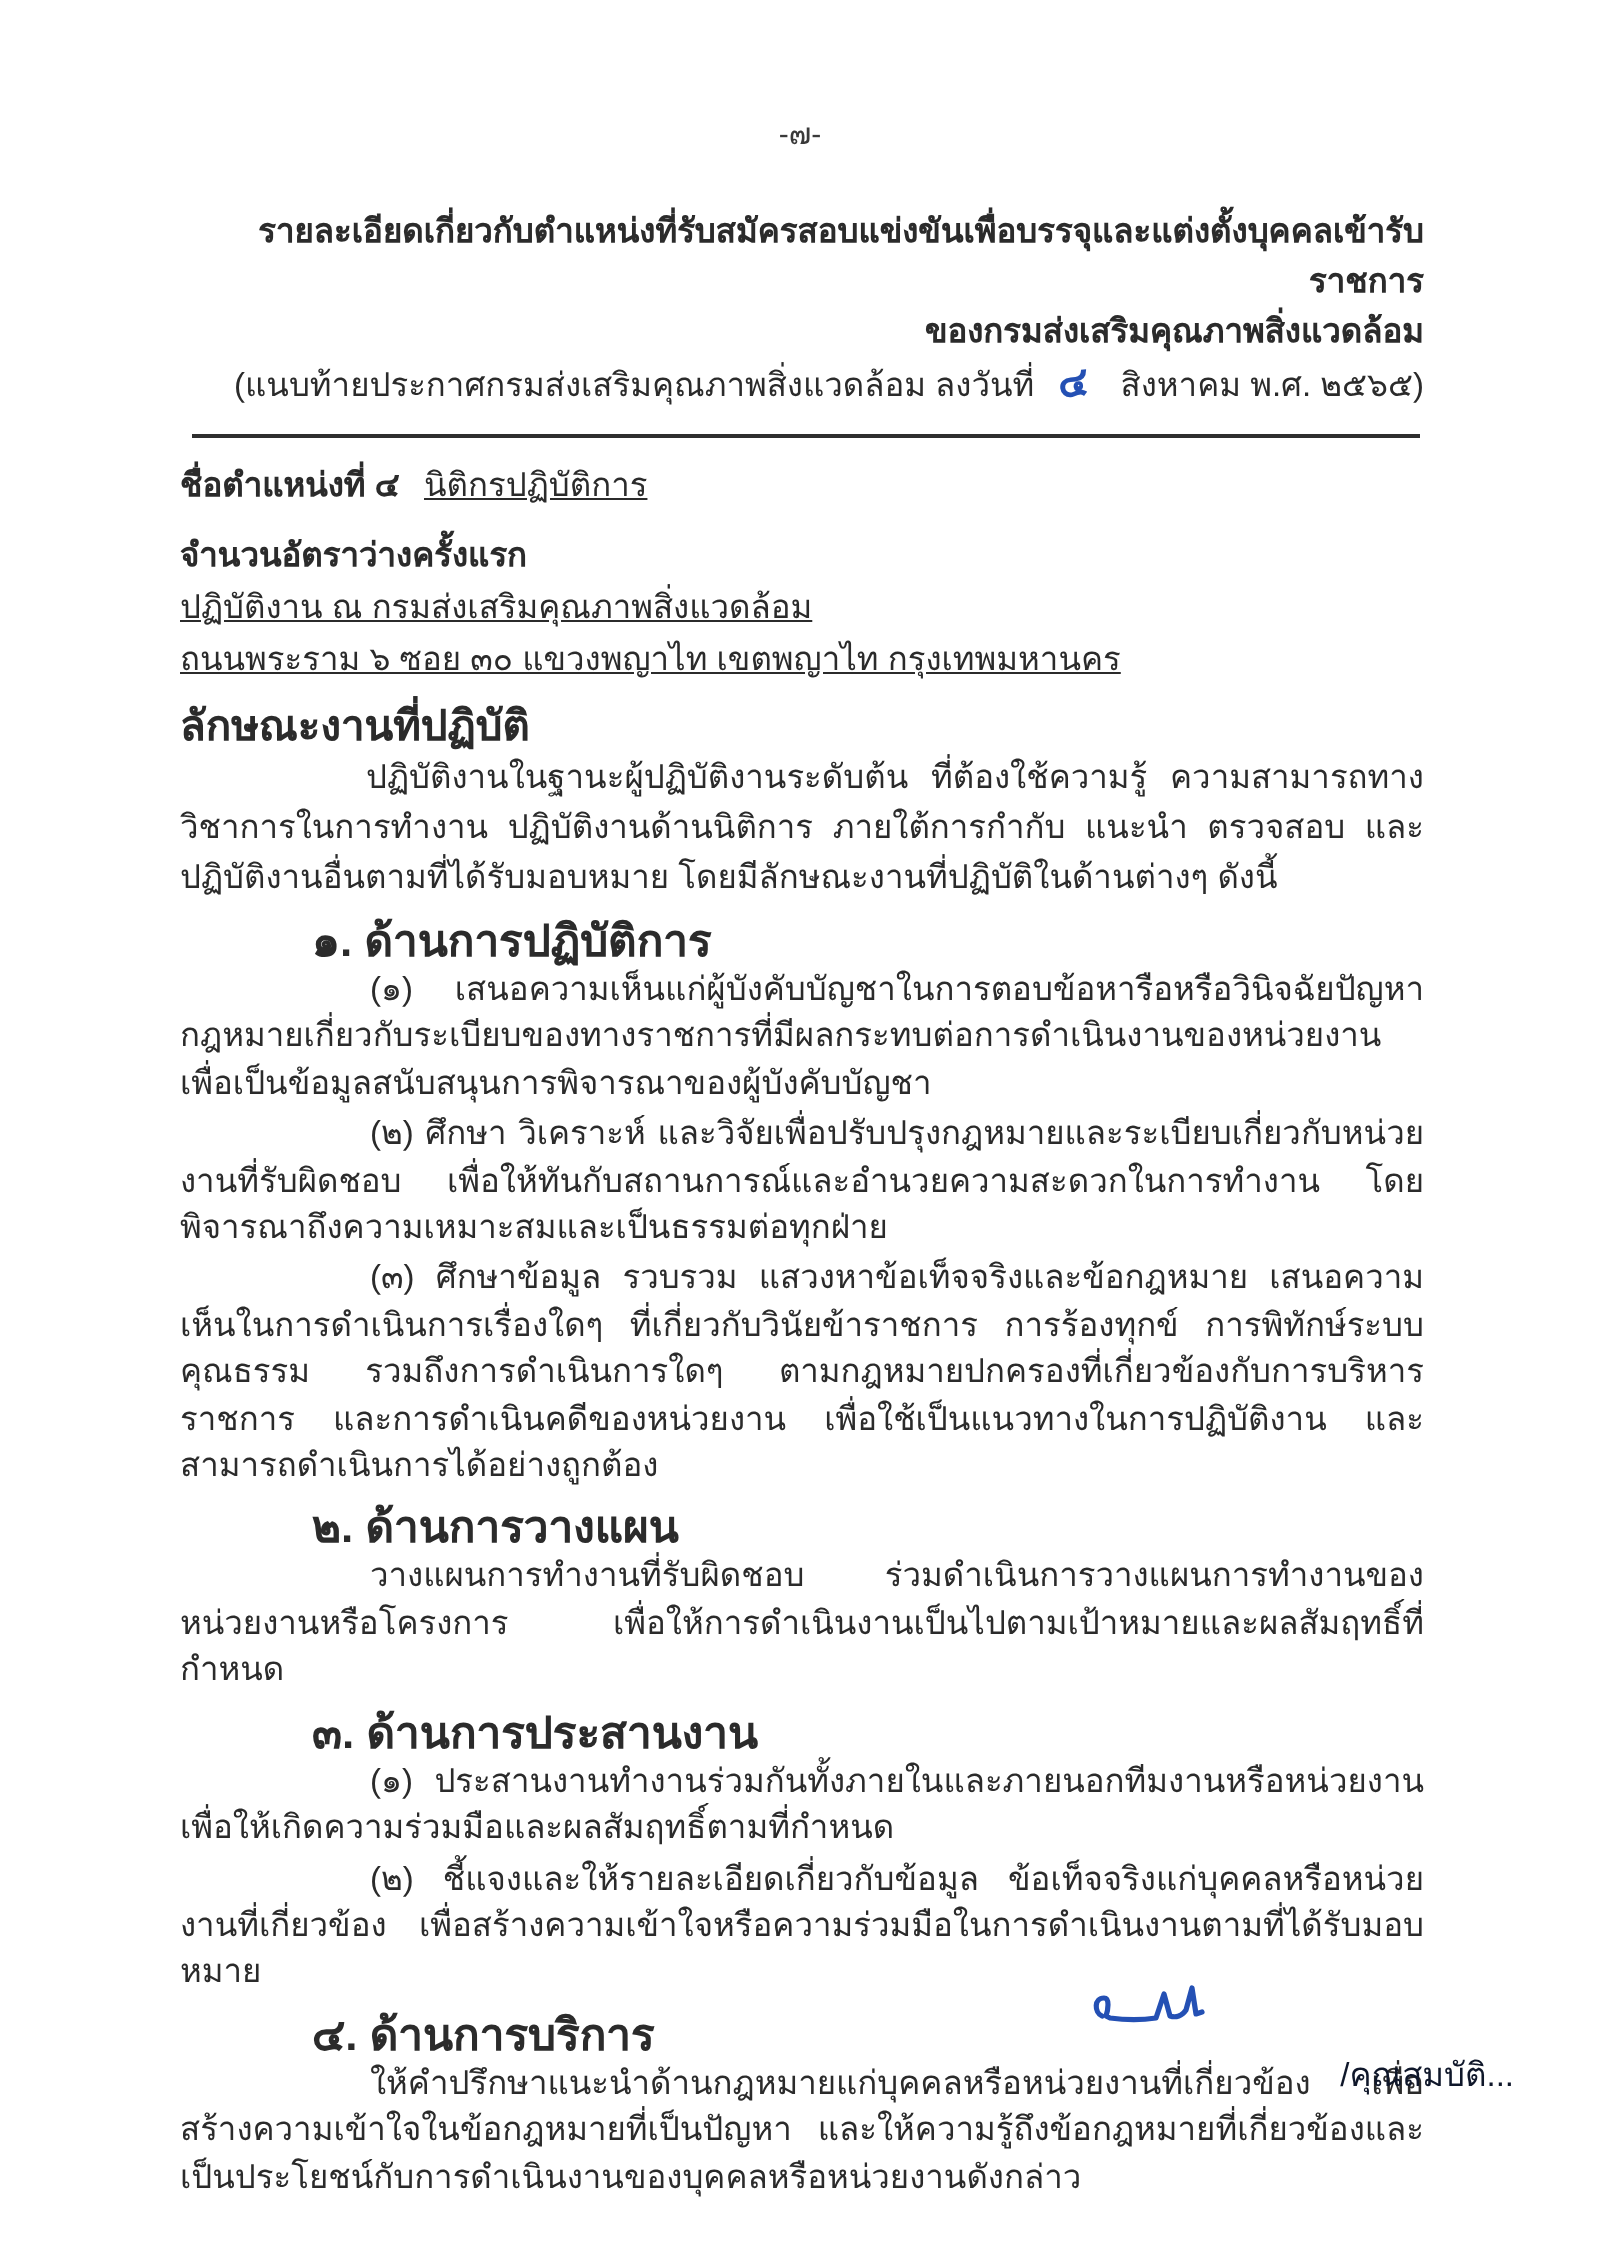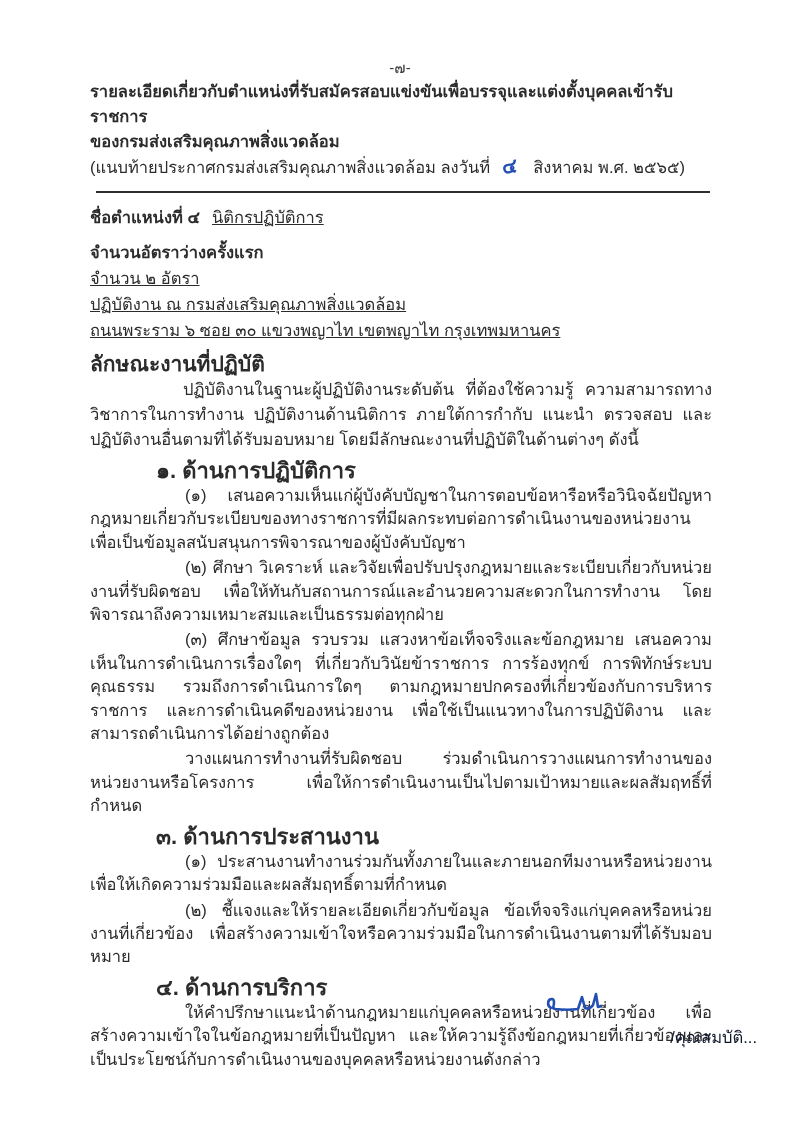--- a/index.html
+++ b/index.html
@@ -18,21 +18,22 @@
     padding-top: 56px;
     text-align: center;
     font-size: 15px;
     line-height: 23px;
     color: #3a3a3a;
   }
   .body {
     padding: 0 88px 0 90px;
   }
   .title-block {
-    text-align: left;
+    margin-top: 25px;
+    text-align: right;
     font-size: 16.5px;
     line-height: 25px;
   }
   .title-bold { font-weight: bold; }
   .subtitle { font-weight: normal; }
   .hand-date {
     display: inline-block;
     color: #2450b4;
     font-weight: bold;
     font-size: 20px;
@@ -105,37 +106,37 @@
     <div class="rule"></div>
 
     <div class="kv-row row-position">
       <span class="kv-label">ชื่อตำแหน่งที่ ๔</span>
       <span class="kv-value">นิติกรปฏิบัติการ</span>
     </div>
 
     <div class="kv-row row-vacancy">
       <span class="kv-label">จำนวนอัตราว่างครั้งแรก</span>
       <span class="kv-value">
-        <div>จำนวน ๒ อัตรา</div>
         <div>ปฏิบัติงาน ณ กรมส่งเสริมคุณภาพสิ่งแวดล้อม</div>
         <div>ถนนพระราม ๖ ซอย ๓๐ แขวงพญาไท เขตพญาไท กรุงเทพมหานคร</div>
       </span>
     </div>
 
     <div class="duties-heading">ลักษณะงานที่ปฏิบัติ</div>
     <p class="para intro">ปฏิบัติงานในฐานะผู้ปฏิบัติงานระดับต้น ที่ต้องใช้ความรู้ ความสามารถทางวิชาการในการทำงาน ปฏิบัติงานด้านนิติการ ภายใต้การกำกับ แนะนำ ตรวจสอบ และปฏิบัติงานอื่นตามที่ได้รับมอบหมาย โดยมีลักษณะงานที่ปฏิบัติในด้านต่างๆ ดังนี้</p>
 
     <div>
       <div class="sec-heading">๑. ด้านการปฏิบัติการ</div>
       <p class="para">(๑) เสนอความเห็นแก่ผู้บังคับบัญชาในการตอบข้อหารือหรือวินิจฉัยปัญหากฎหมายเกี่ยวกับระเบียบของทางราชการที่มีผลกระทบต่อการดำเนินงานของหน่วยงาน เพื่อเป็นข้อมูลสนับสนุนการพิจารณาของผู้บังคับบัญชา</p>
       <p class="para">(๒) ศึกษา วิเคราะห์ และวิจัยเพื่อปรับปรุงกฎหมายและระเบียบเกี่ยวกับหน่วยงานที่รับผิดชอบ เพื่อให้ทันกับสถานการณ์และอำนวยความสะดวกในการทำงาน โดยพิจารณาถึงความเหมาะสมและเป็นธรรมต่อทุกฝ่าย</p>
       <p class="para">(๓) ศึกษาข้อมูล รวบรวม แสวงหาข้อเท็จจริงและข้อกฎหมาย เสนอความเห็นในการดำเนินการเรื่องใดๆ ที่เกี่ยวกับวินัยข้าราชการ การร้องทุกข์ การพิทักษ์ระบบคุณธรรม รวมถึงการดำเนินการใดๆ ตามกฎหมายปกครองที่เกี่ยวข้องกับการบริหารราชการ และการดำเนินคดีของหน่วยงาน เพื่อใช้เป็นแนวทางในการปฏิบัติงาน และสามารถดำเนินการได้อย่างถูกต้อง</p>
     </div>
 
     <div>
+      <div class="sec-heading">๒. ด้านการวางแผน</div>
       <p class="para">วางแผนการทำงานที่รับผิดชอบ ร่วมดำเนินการวางแผนการทำงานของหน่วยงานหรือโครงการ เพื่อให้การดำเนินงานเป็นไปตามเป้าหมายและผลสัมฤทธิ์ที่กำหนด</p>
     </div>
 
     <div>
       <div class="sec-heading">๓. ด้านการประสานงาน</div>
       <p class="para">(๑) ประสานงานทำงานร่วมกันทั้งภายในและภายนอกทีมงานหรือหน่วยงาน เพื่อให้เกิดความร่วมมือและผลสัมฤทธิ์ตามที่กำหนด</p>
       <p class="para">(๒) ชี้แจงและให้รายละเอียดเกี่ยวกับข้อมูล ข้อเท็จจริงแก่บุคคลหรือหน่วยงานที่เกี่ยวข้อง เพื่อสร้างความเข้าใจหรือความร่วมมือในการดำเนินงานตามที่ได้รับมอบหมาย</p>
     </div>
 
     <div>

